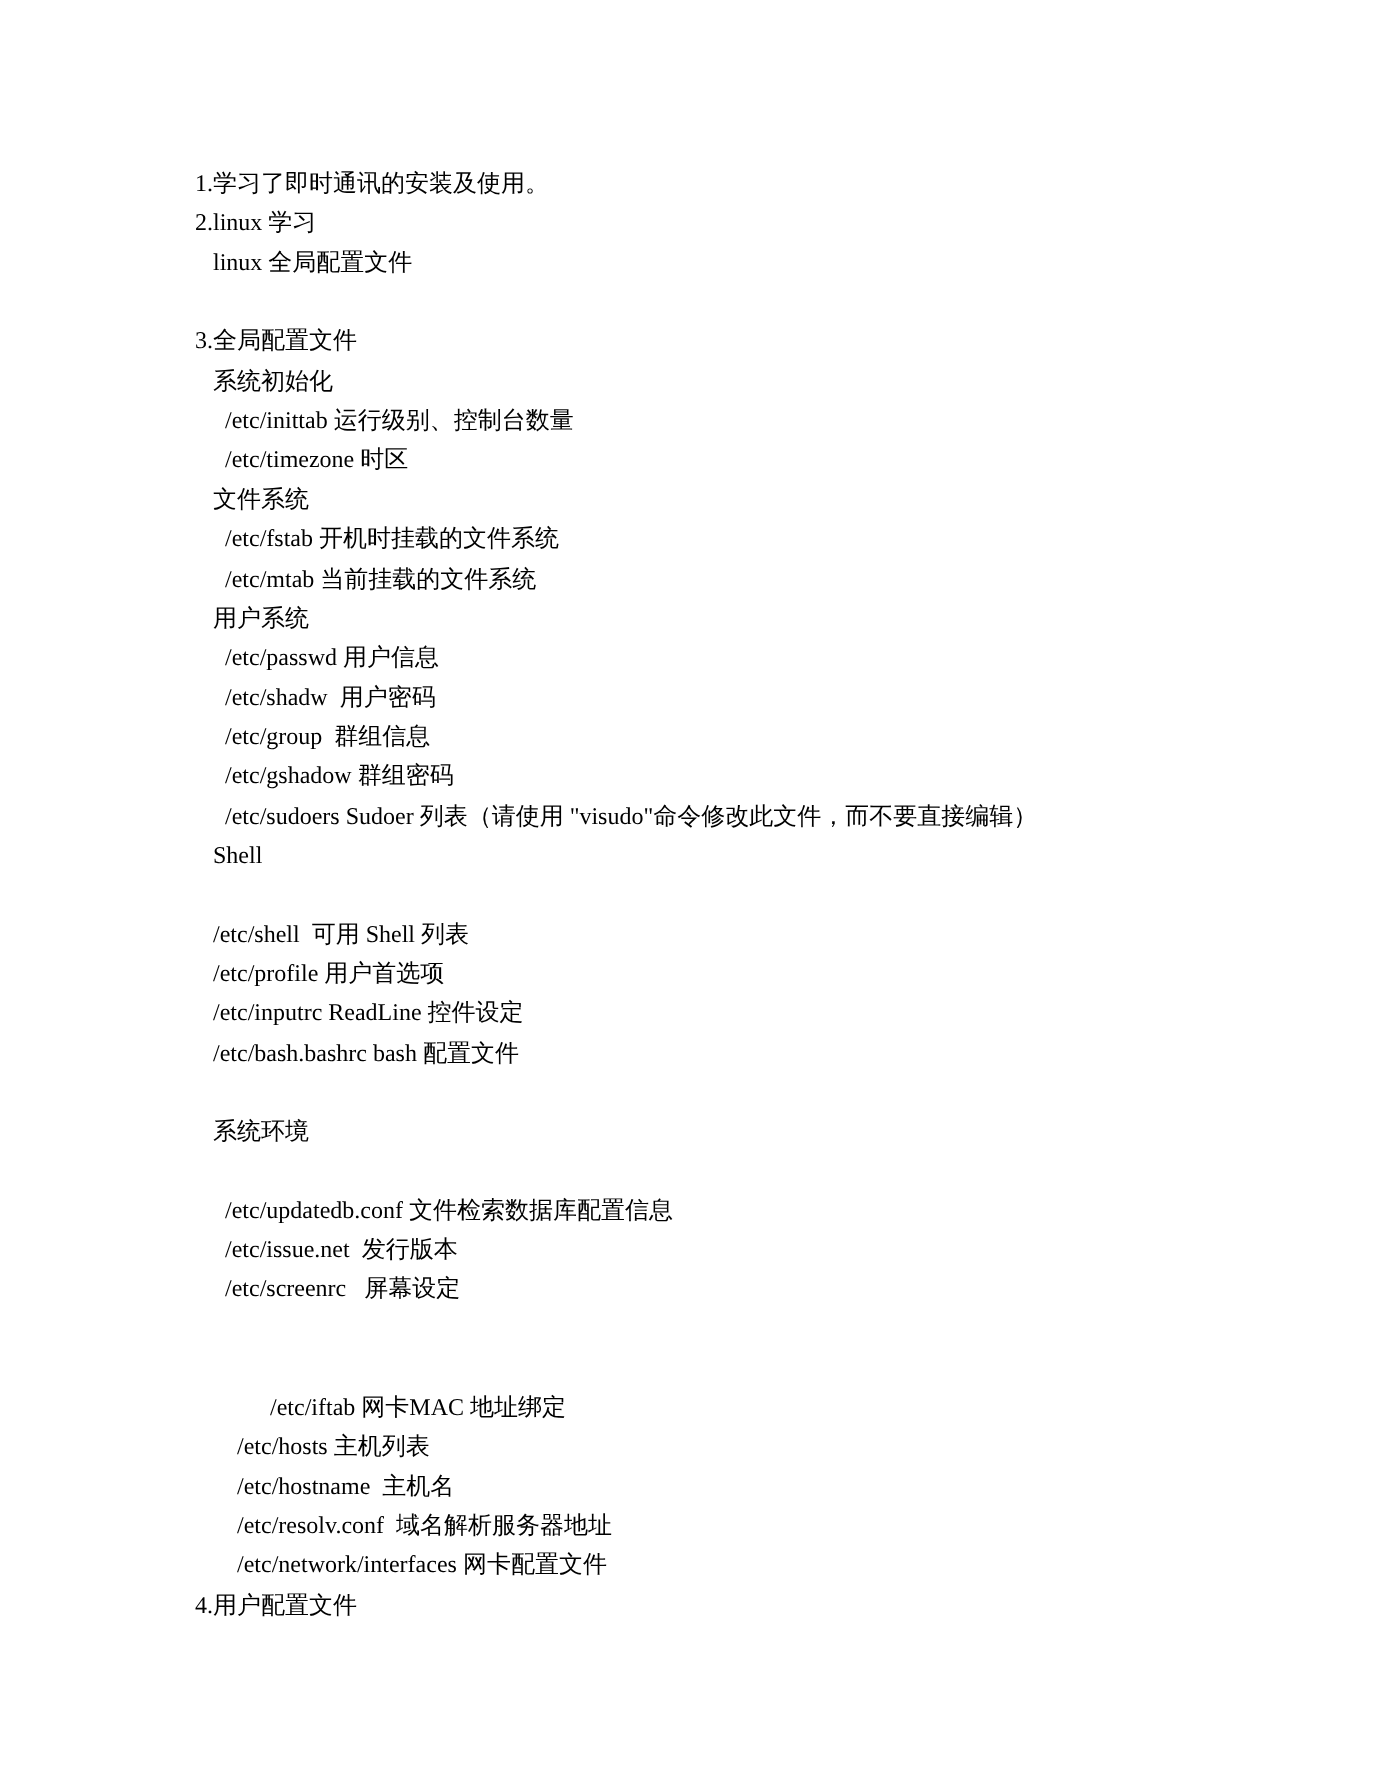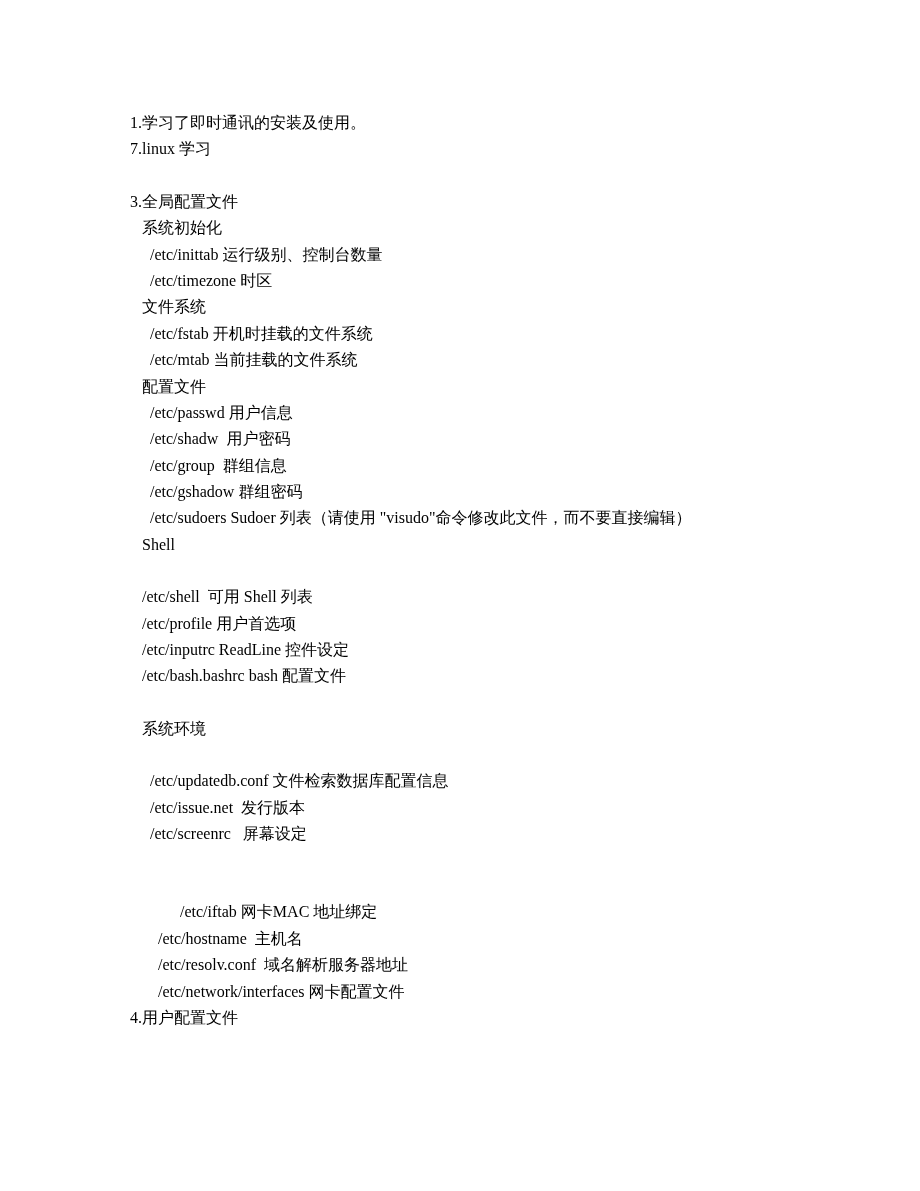--- a/index.html
+++ b/index.html
@@ -17,47 +17,49 @@
     .indent2 { padding-left: 20px; }
     .indent3 { padding-left: 28px; }
     .indent4 { padding-left: 50px; }
     .spacer { height: 26px; }
   </style>
 </head>
 <body>
 
 <div id="document">
     <div class="line ">1.学习了即时通讯的安装及使用。</div>
-    <div class="line ">7.linux 学习</div>
+    <div class="line ">2.linux 学习</div>
+    <div class="line indent1">linux 全局配置文件</div>
     <div class="spacer"></div>
     <div class="line ">3.全局配置文件</div>
     <div class="line indent1">系统初始化</div>
     <div class="line indent2">/etc/inittab 运行级别、控制台数量</div>
     <div class="line indent2">/etc/timezone 时区</div>
     <div class="line indent1">文件系统</div>
     <div class="line indent2">/etc/fstab 开机时挂载的文件系统</div>
     <div class="line indent2">/etc/mtab 当前挂载的文件系统</div>
-    <div class="line indent1">配置文件</div>
+    <div class="line indent1">用户系统</div>
     <div class="line indent2">/etc/passwd 用户信息</div>
     <div class="line indent2">/etc/shadw  用户密码</div>
     <div class="line indent2">/etc/group  群组信息</div>
     <div class="line indent2">/etc/gshadow 群组密码</div>
     <div class="line indent2">/etc/sudoers Sudoer 列表（请使用 "visudo"命令修改此文件，而不要直接编辑）</div>
     <div class="line indent1">Shell</div>
     <div class="spacer"></div>
     <div class="line indent1">/etc/shell  可用 Shell 列表</div>
     <div class="line indent1">/etc/profile 用户首选项</div>
     <div class="line indent1">/etc/inputrc ReadLine 控件设定</div>
     <div class="line indent1">/etc/bash.bashrc bash 配置文件</div>
     <div class="spacer"></div>
     <div class="line indent1">系统环境</div>
     <div class="spacer"></div>
     <div class="line indent2">/etc/updatedb.conf 文件检索数据库配置信息</div>
     <div class="line indent2">/etc/issue.net  发行版本</div>
     <div class="line indent2">/etc/screenrc   屏幕设定</div>
     <div class="spacer"></div>
     <div class="spacer"></div>
     <div class="line indent4">/etc/iftab 网卡MAC 地址绑定</div>
+    <div class="line indent3">/etc/hosts 主机列表</div>
     <div class="line indent3">/etc/hostname  主机名</div>
     <div class="line indent3">/etc/resolv.conf  域名解析服务器地址</div>
     <div class="line indent3">/etc/network/interfaces 网卡配置文件</div>
     <div class="line ">4.用户配置文件</div>
   </div>
 
 </body></html>

